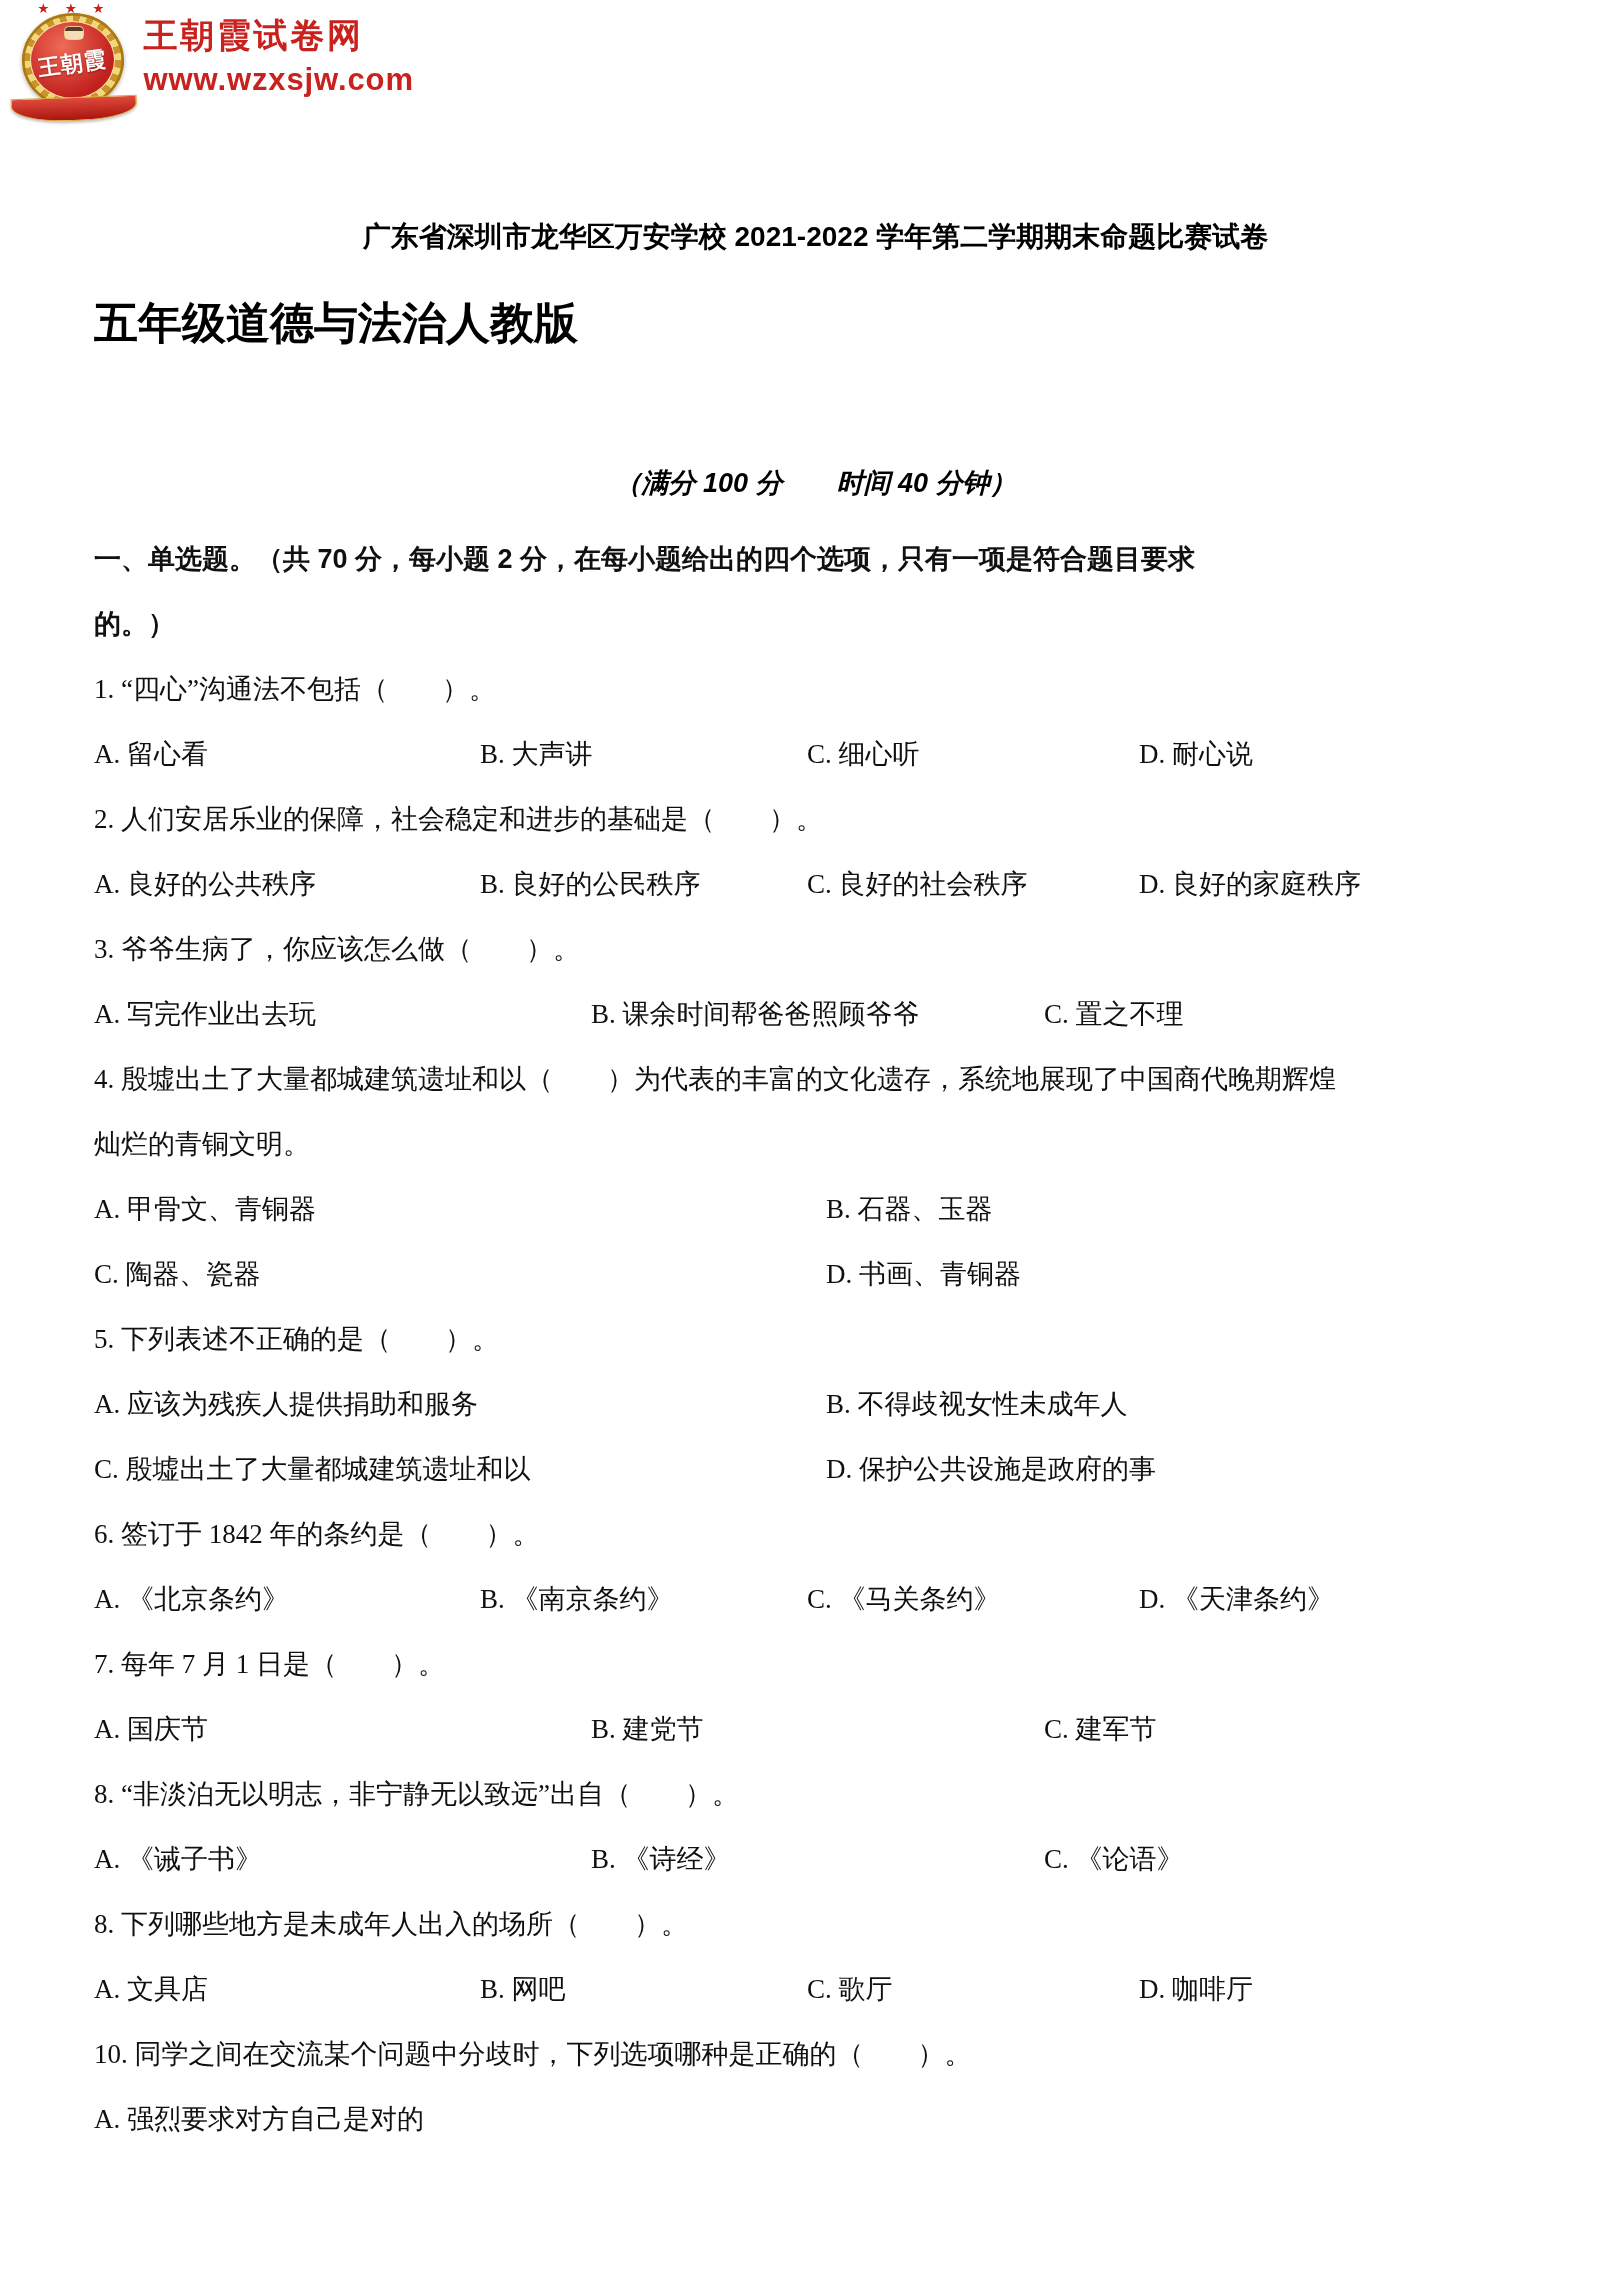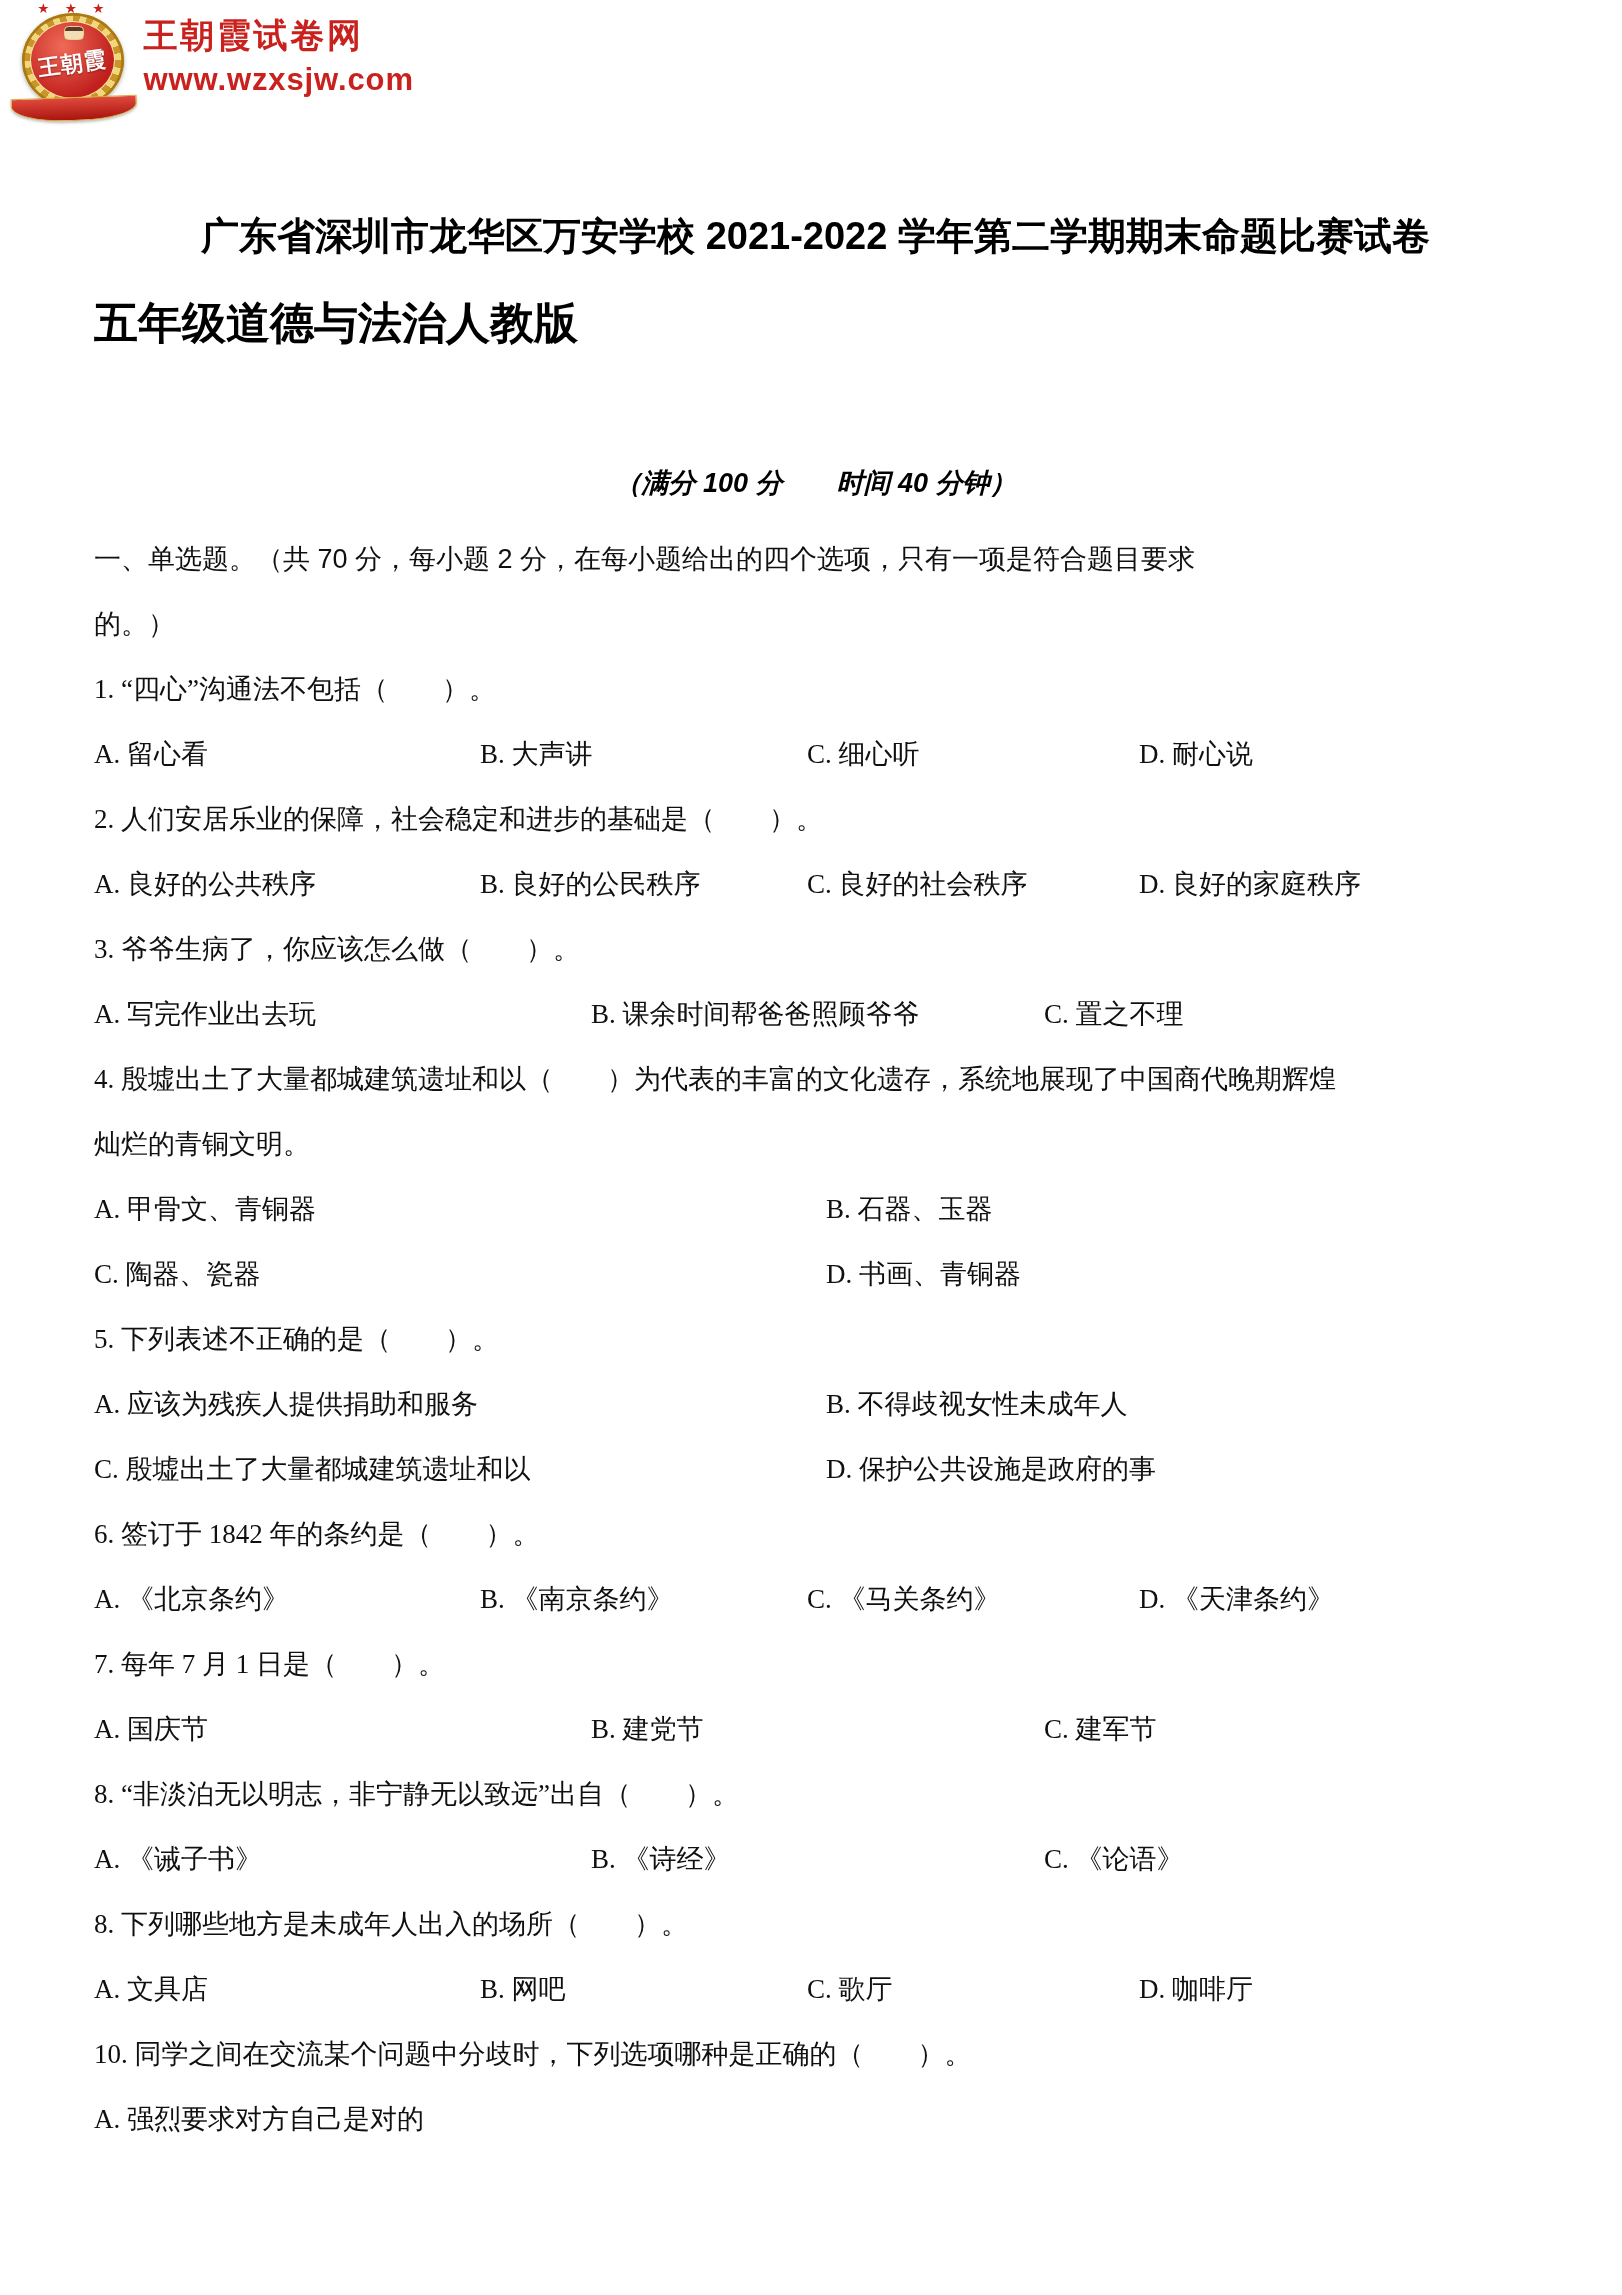--- a/index.html
+++ b/index.html
@@ -45,31 +45,31 @@
                 font-weight:bold; font-size:34px; line-height:53px; letter-spacing:2.7px;
                 color:#c9221e; }
   .brand-url  { font-family:"Liberation Sans","DejaVu Sans",sans-serif;
                 font-weight:bold; font-size:31px; line-height:36px; letter-spacing:0.9px;
                 color:#c9221e; }
 
   
   .content { position:absolute; left:94px; right:86px; top:0; }
   .doc-title { margin-top:209px; text-align:center;
                font-family:"Liberation Sans","DejaVu Sans",sans-serif;
-               font-weight:bold; font-size:38px; line-height:55px; color:#000; white-space:pre-wrap; }
+               font-weight:bold; font-size:28px; line-height:55px; color:#000; white-space:pre-wrap; }
   .doc-subtitle { margin-top:36px; text-align:left;
                   font-family:"Liberation Sans","DejaVu Sans",sans-serif;
                   font-weight:bold; font-size:44px; line-height:45px; color:#000; white-space:pre-wrap; }
   .exam-info { margin-top:118px; text-align:center;
                font-family:"Liberation Sans","DejaVu Sans",sans-serif;
                font-weight:bold; font-size:27px; line-height:40px; color:#000; white-space:pre-wrap;font-style:italic; }
   .paper-lines { margin-top:23.6px; }
   .line { height:65px; display:flex; align-items:center; white-space:pre-wrap;
           font-size:27px; color:#101010; }
-  .sec-head { font-family:"Liberation Sans","DejaVu Sans",sans-serif; font-weight:normal; }
+  .sec-head { font-family:"Liberation Sans","DejaVu Sans",sans-serif; font-weight:bold; }
   .opts { display:grid; align-items:center; }
   .opts-4 { grid-template-columns:386px 327px 332px 1fr; }
   .opts-3 { grid-template-columns:491px 447px 1fr;gap:6px; }
   .opts-2 { grid-template-columns:732px 1fr; }
   .opts-1 { grid-template-columns:1fr; }
   .opt { white-space:pre-wrap; }
 </style>
 </head>
 <body>
 

